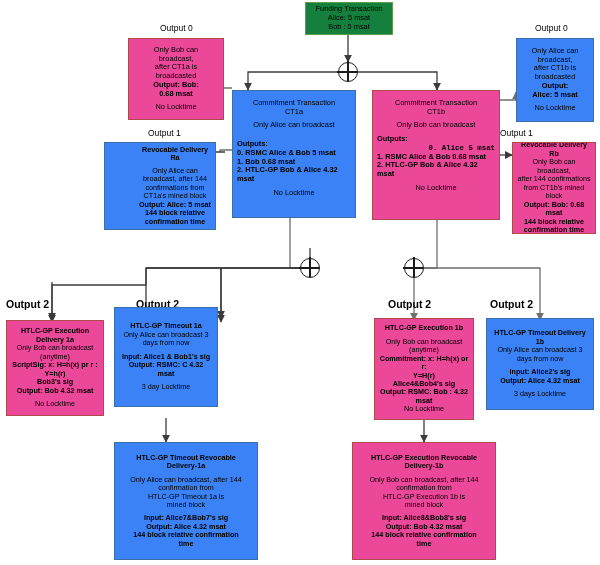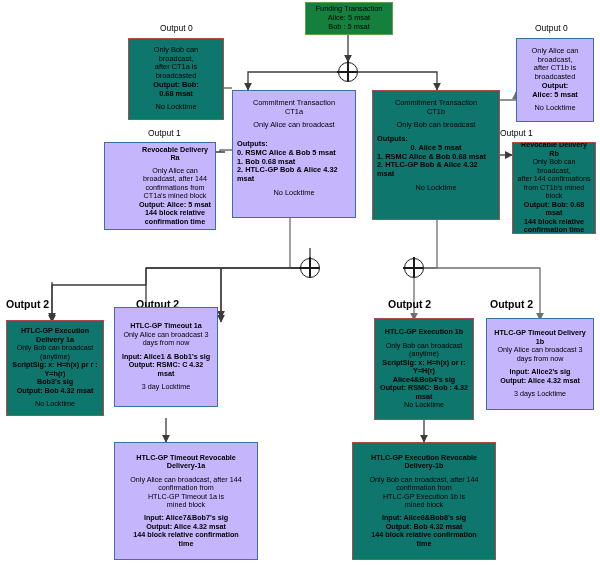--- a/index.html
+++ b/index.html
@@ -25,22 +25,22 @@
     flex-direction:column;
     justify-content:center;
     align-items:center;
     padding:3px 4px;
   }
   .node .ln{display:block;width:100%;}
   .bold{font-weight:bold;}
   .gap{height:5px;}
 
   .green{background:#15803d;border-color:#5f9e4e;}
-  .blue {background:#c4b5fd;border-color:#3b6fa8;}
-  .pink {background:#0f766e;border-color:#b04a4a;}
+  .blue {background:#3b82f6;border-color:#3b6fa8;}
+  .pink {background:#ec4899;border-color:#b04a4a;}
 
   .olabel{
     position:absolute;
     font-size:8.5px;
     color:#000;
     white-space:nowrap;
   }
   .olabel.big{font-size:10.5px;font-weight:bold;}
 
   .junction{
@@ -150,21 +150,21 @@
     <span class="ln">No Locktime</span>
   </div>
 
   <div class="node pink" style="left:372px;top:90px;width:128px;height:130px;font-size:7.4px;justify-content:flex-start;padding-top:8px;">
     <span class="ln">Commitment Transaction</span>
     <span class="ln">CT1b</span>
     <span class="gap"></span>
     <span class="ln">Only Bob can broadcast</span>
     <span class="gap"></span>
     <span class="ln bold" style="text-align:left;">Outputs:</span>
-    <span class="ln bold" style="text-align:center;">0. Alice 5 msat</span>
+    <span class="ln bold" style="text-align:right;font-family:Liberation Mono, monospace;">0. Alice 5 msat</span>
     <span class="ln bold" style="text-align:left;">1. RSMC Alice &amp; Bob 0.68 msat</span>
     <span class="ln bold" style="text-align:left;">2. HTLC-GP Bob &amp; Alice 4.32 msat</span>
     <span class="gap"></span>
     <span class="ln">No Locktime</span>
   </div>
 
   <div class="olabel" style="left:535px;top:23px;">Output 0</div>
   <div class="node blue" style="left:516px;top:38px;width:78px;height:84px;font-size:7.4px;">
     <span class="ln">Only Alice can</span>
     <span class="ln">broadcast,</span>
@@ -233,21 +233,21 @@
     <span class="ln bold">msat</span>
     <span class="gap"></span>
     <span class="ln">3 day Locktime</span>
   </div>
 
   <div class="node pink" style="left:374px;top:318px;width:100px;height:102px;font-size:7.2px;">
     <span class="ln bold">HTLC-GP Execution 1b</span>
     <span class="gap"></span>
     <span class="ln">Only Bob can broadcast</span>
     <span class="ln">(anytime)</span>
-    <span class="ln bold">ScriptSig: x: H=h(x) or r:</span>
+    <span class="ln bold">Commitment: x: H=h(x) or r:</span>
     <span class="ln bold">Y=H(r)</span>
     <span class="ln bold">Alice4&amp;Bob4's sig</span>
     <span class="ln bold">Output: RSMC: Bob : 4.32</span>
     <span class="ln bold">msat</span>
     <span class="ln">No Locktime</span>
   </div>
 
   <div class="node blue" style="left:486px;top:318px;width:108px;height:92px;font-size:7.2px;">
     <span class="ln bold">HTLC-GP Timeout Delivery</span>
     <span class="ln bold">1b</span>

